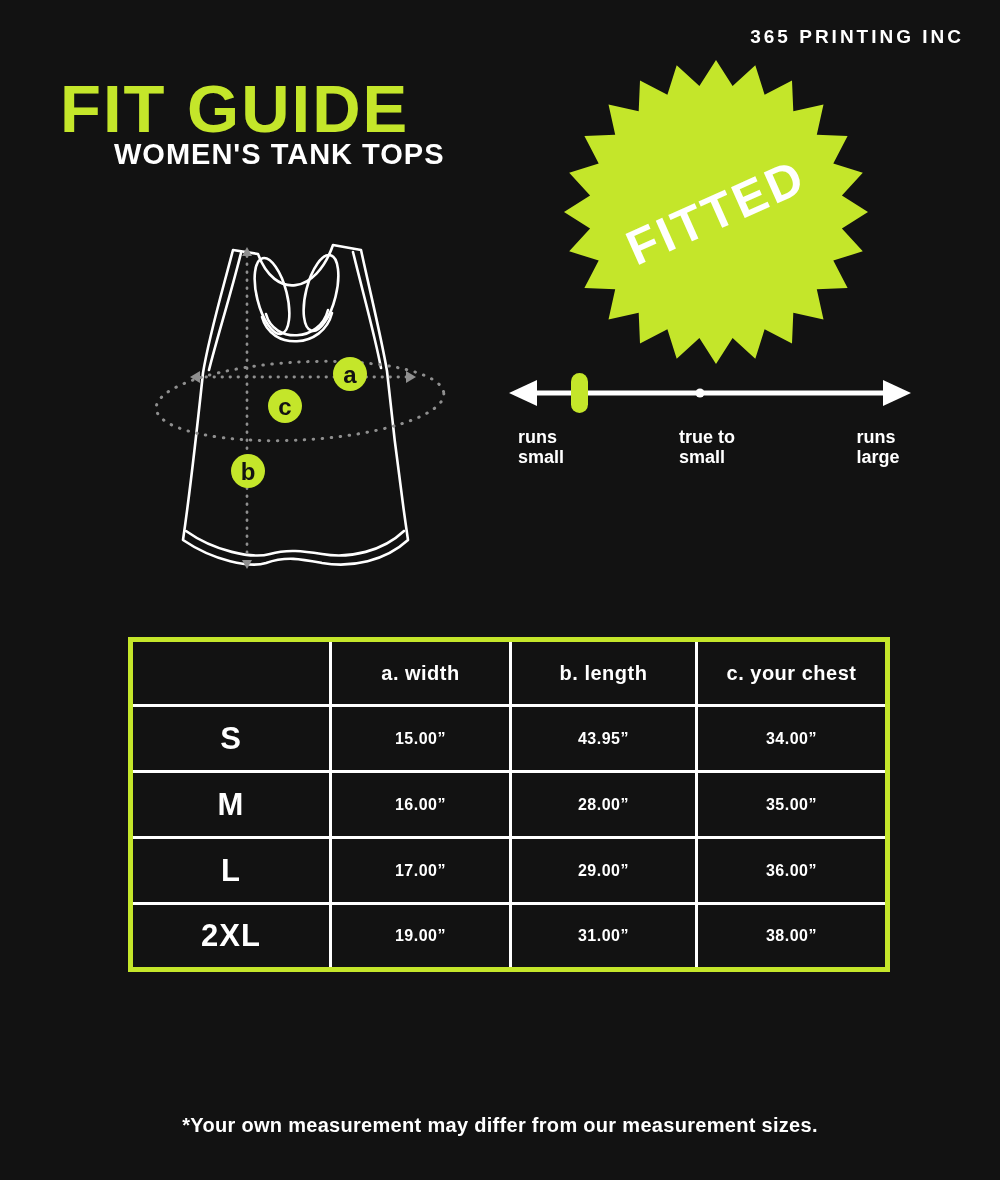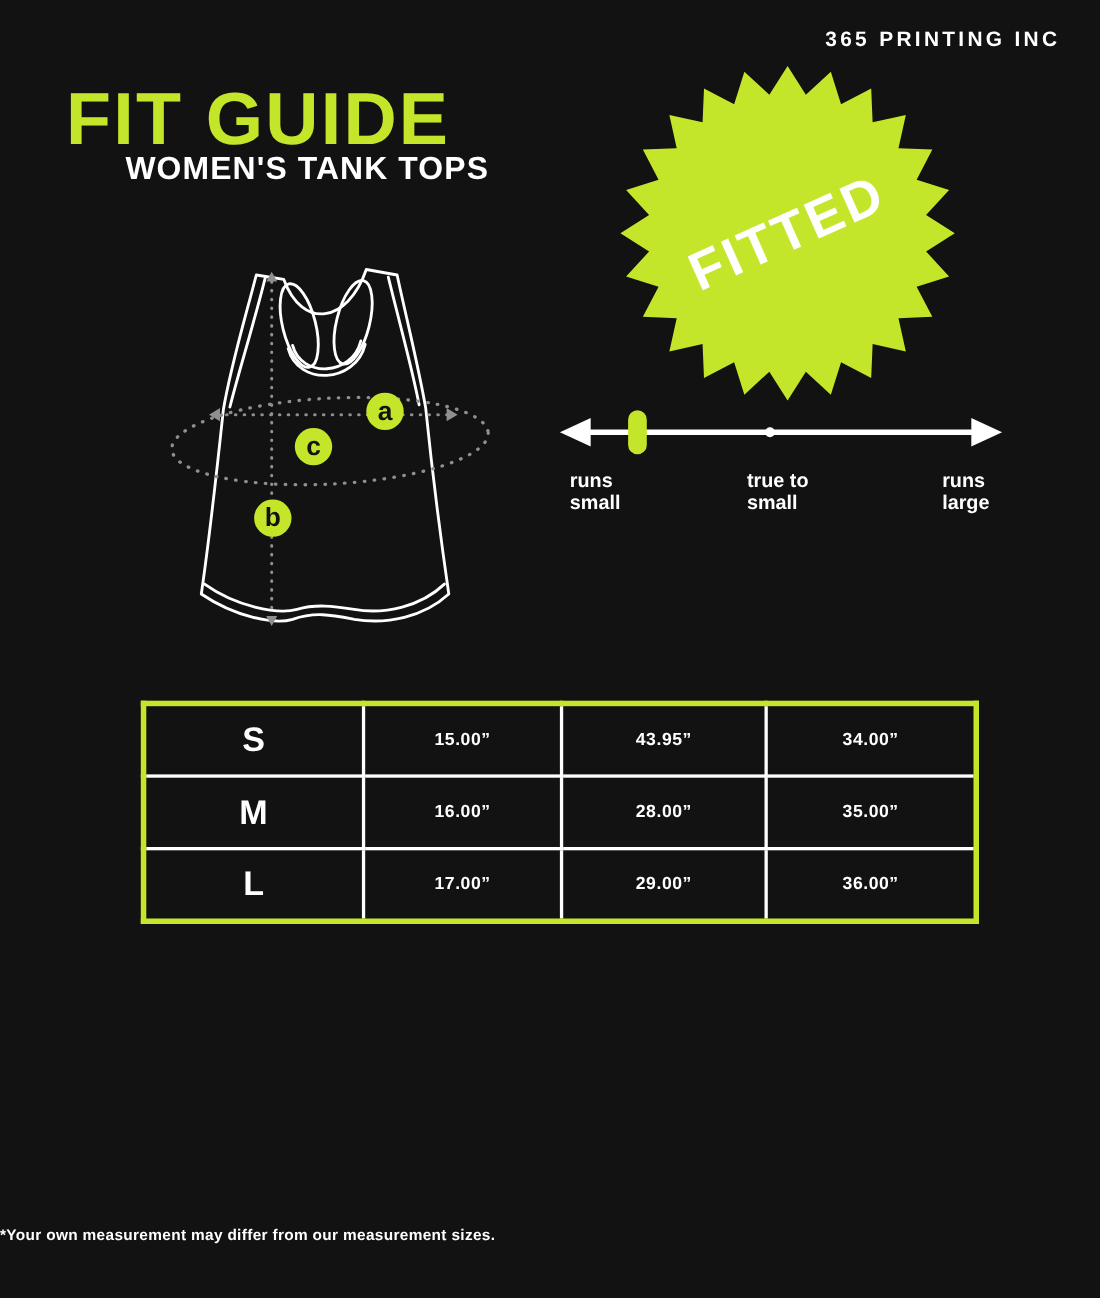--- a/index.html
+++ b/index.html
@@ -57,21 +57,21 @@
   }
   .size-table col.c1{width:200px;}
   .size-table col.c2{width:180px;}
   .size-table col.c3{width:186px;}
   .size-table col.c4{width:191px;}
   .size-table .hdr{font-size:20px;font-weight:bold;letter-spacing:.5px;}
   .size-table .size{font-size:31px;font-weight:bold;letter-spacing:1px;}
   .size-table .val{font-size:16px;font-weight:bold;letter-spacing:.5px;margin-left:44px;}
   .footnote{
     position:absolute;left:0;top:1114px;width:1000px;
-    font-size:14px;font-weight:bold;letter-spacing:.3px;color:var(--white);
+    text-align:center;font-size:20px;font-weight:bold;letter-spacing:.3px;color:var(--white);
   }
   .marker-letter{font:bold 24px "Liberation Sans", sans-serif;fill:#121212;}
 </style>
 </head>
 <body>
 
 <div class="brand">365 PRINTING INC</div>
 <div class="title">FIT GUIDE</div>
 <div class="subtitle">WOMEN'S TANK TOPS</div>
 
@@ -139,34 +139,46 @@
 </div>
 
 <table class="size-table">
   <colgroup>
       <col class="c1">
       <col class="c2">
       <col class="c3">
       <col class="c4">
     </colgroup>
   <tbody>
+      <tr>
+    <th class="hdr"></th>
+    <th class="hdr">a. width</th>
+    <th class="hdr">b. length</th>
+    <th class="hdr">c. your chest</th>
+  </tr>
   <tr>
     <td class="size">S</td>
     <td class="val">15.00”</td>
     <td class="val">43.95”</td>
     <td class="val">34.00”</td>
   </tr>
   <tr>
     <td class="size">M</td>
     <td class="val">16.00”</td>
     <td class="val">28.00”</td>
     <td class="val">35.00”</td>
   </tr>
   <tr>
     <td class="size">L</td>
     <td class="val">17.00”</td>
     <td class="val">29.00”</td>
     <td class="val">36.00”</td>
   </tr>
+  <tr>
+    <td class="size">2XL</td>
+    <td class="val">19.00”</td>
+    <td class="val">31.00”</td>
+    <td class="val">38.00”</td>
+  </tr>
 </tbody>
   </table>
 
 <div class="footnote">*Your own measurement may differ from our measurement sizes.</div>
 
 </body></html>

